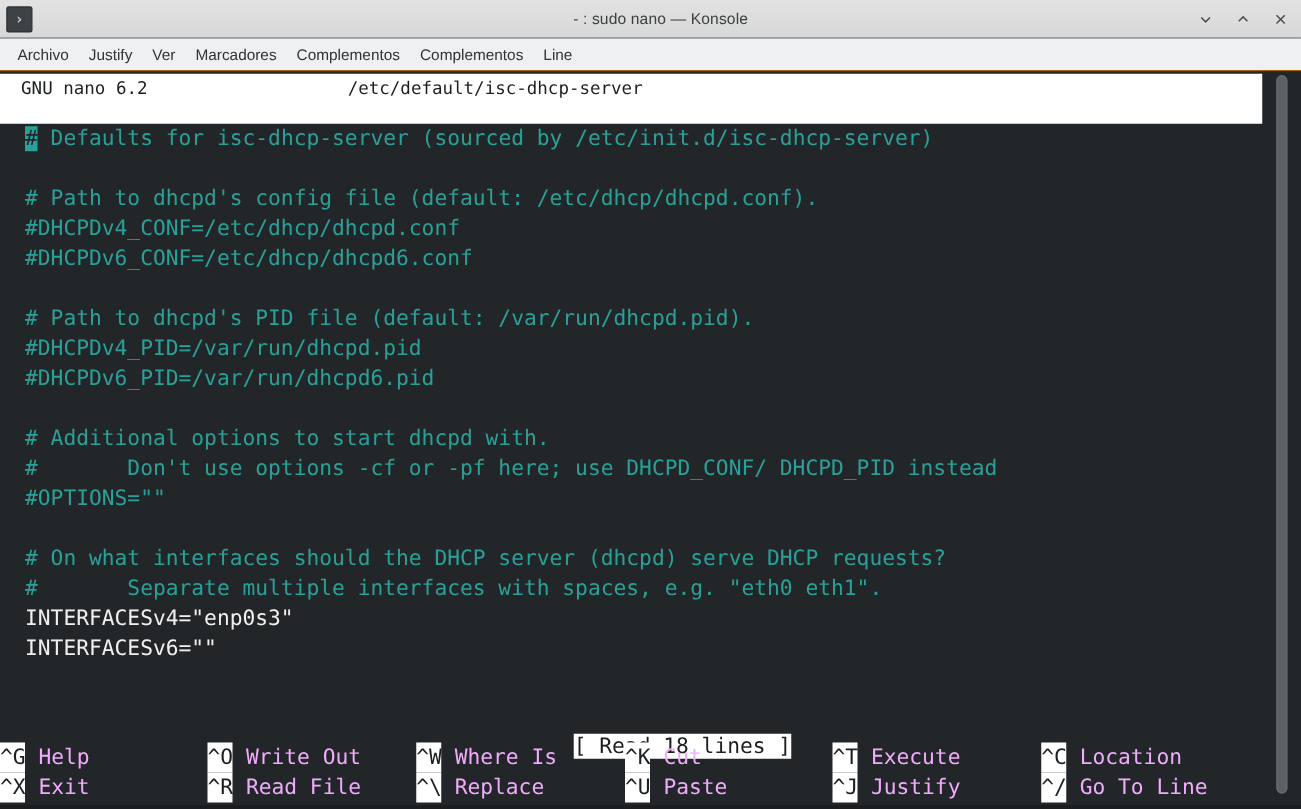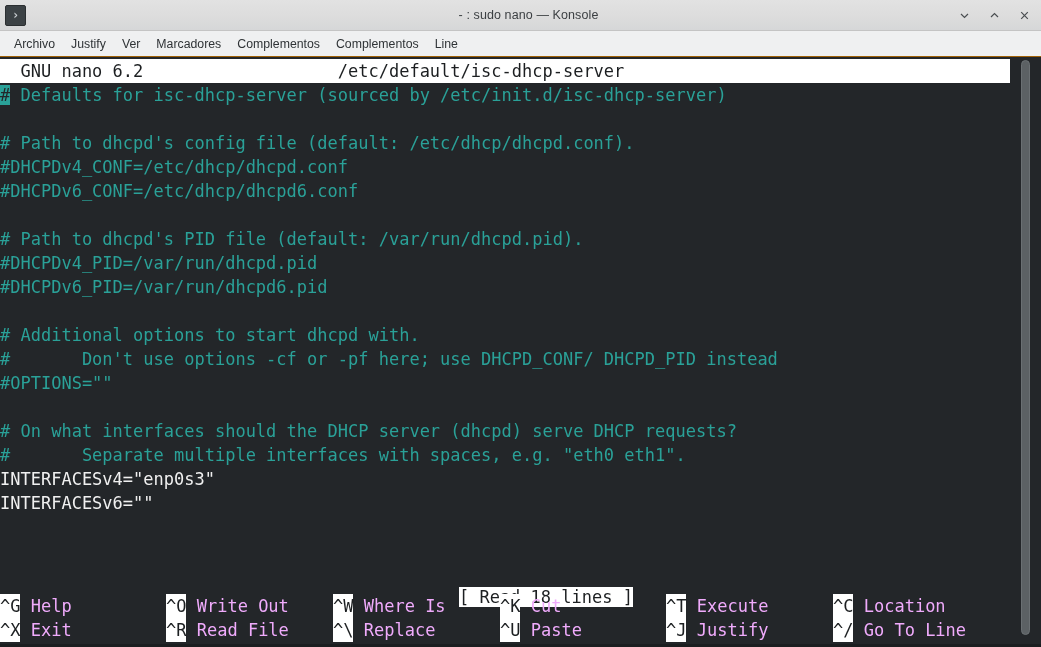--- a/index.html
+++ b/index.html
@@ -112,36 +112,37 @@
     line-height: 24px;
   }
   #term-inner {
     position: absolute;
     top: 0; left: 0; right: 0; bottom: 0;
     padding: 0;
   }
 
   
   #nano-header {
-    height: 24px;
+    height: 40px;
     background: #ffffff;
     color: #1c1f21;
     white-space: pre;
     margin-right: 31px;
     margin-top: 2px;
     overflow: hidden;
-    font-size: 17px;
+    font-size: 14px;
     line-height: 24px;
   }
 
   
   #nano-body {
     margin-top: 0;
     white-space: pre;
     color: #ffffff;
+    padding-left: 20px;
   }
   .line {
     height: 24px;
     line-height: 24px;
     white-space: pre;
     overflow: hidden;
   }
   .comment { color: #2aa198; }
   .code    { color: #f0f0f0; }
   .cursor-cell {

